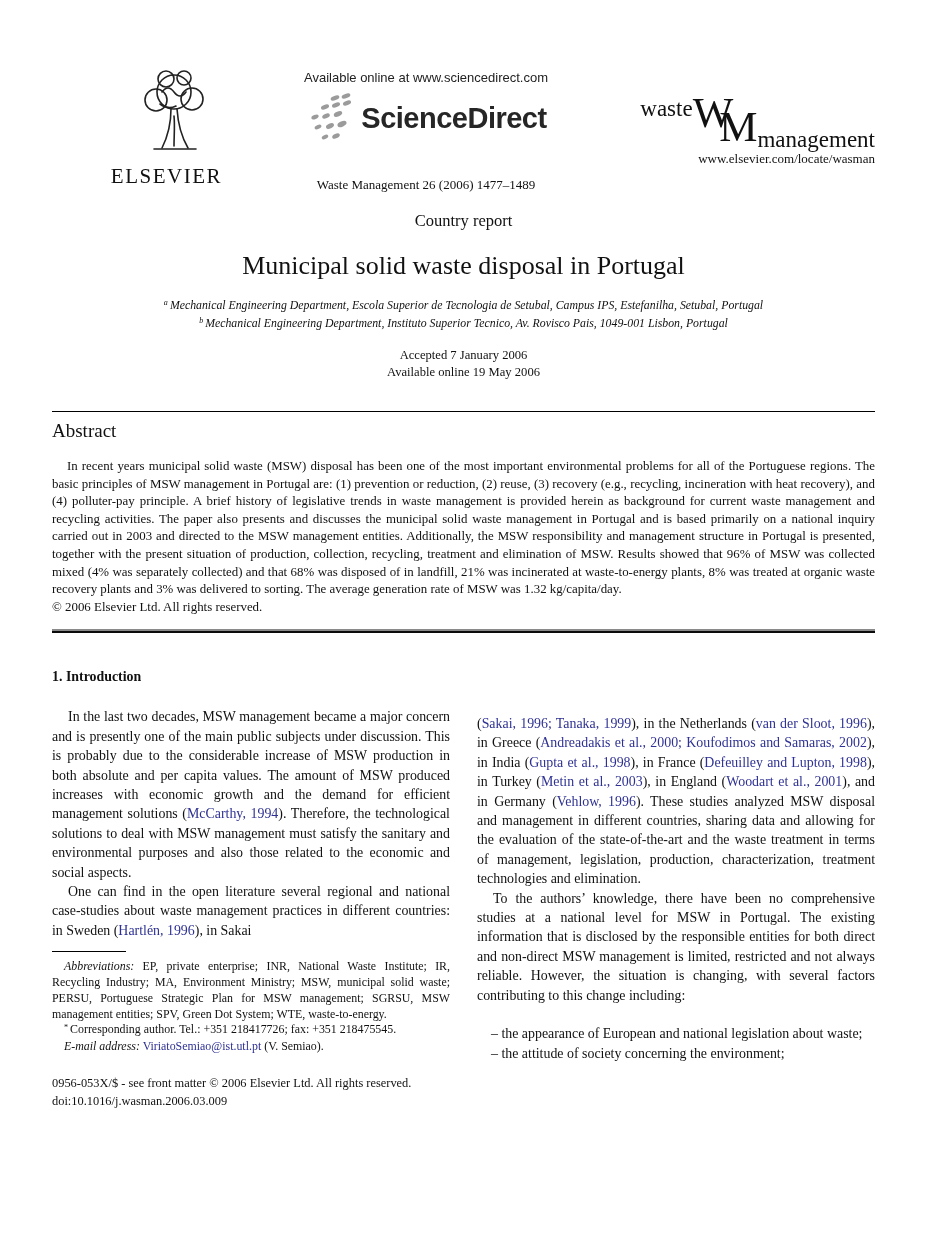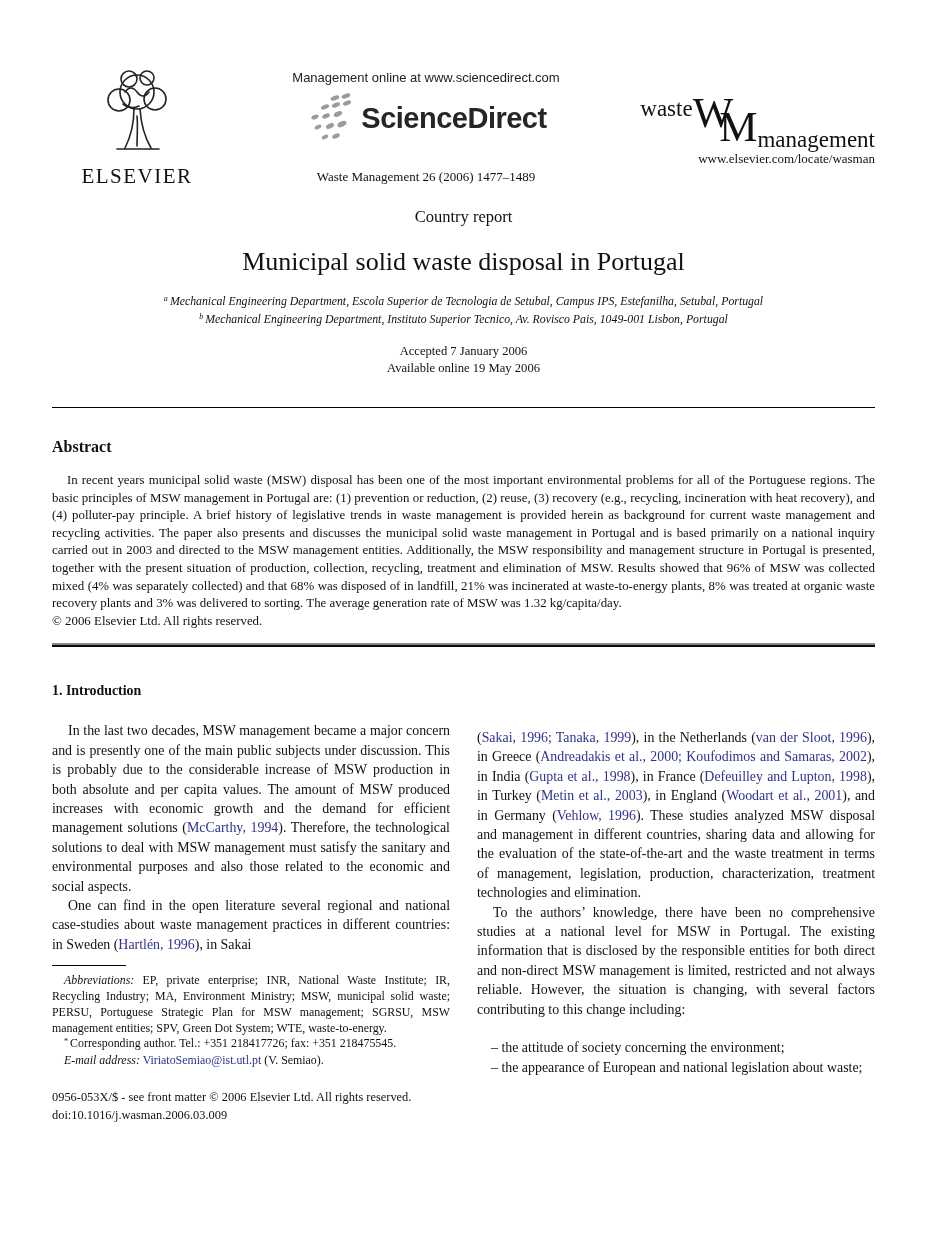--- a/index.html
+++ b/index.html
@@ -7,48 +7,48 @@
   body {
     width:925px; height:1234px;
     font-family:"Liberation Serif", serif;
     color:#111;
     position:relative;
   }
   .page { width:925px; height:1234px; padding:66px 50px 0 52px; overflow:hidden; }
 
   
   .header-row { display:flex; align-items:flex-start; }
-  .elsevier-box { width:170px; text-align:center; }
+  .elsevier-box { width:170px; text-align:right; }
   .elsevier-name { font-size:21px; letter-spacing:1.5px; margin-top:2px; }
   .header-center { flex:1; text-align:center; padding-top:4px; }
   .avail-online { font-family:"Liberation Sans", sans-serif; font-size:13px; color:#222; }
   .sd-logo { margin-top:6px; display:inline-flex; align-items:center; gap:4px; }
   .sd-text { font-family:"Liberation Sans", sans-serif; font-weight:bold; font-size:29px; color:#262626; letter-spacing:-0.5px; }
-  .journal-ref { font-size:13px; margin-top:20px; }
+  .journal-ref { font-size:13px; margin-top:28px; }
   .header-right { width:245px; text-align:right; padding-top:22px; }
   .wm { white-space:nowrap; display:inline-block; }
   .wm-pre { font-size:23px; position:relative; top:-11px; }
   .wm-W { font-size:43px; letter-spacing:-3px; }
   .wm-M { font-size:43px; margin-left:-11px; position:relative; top:14px; }
   .wm-post { font-size:23px; position:relative; top:20px; }
   .locate-url { text-align:right; font-size:13px; margin-top:14px; }
 
   
   .titleblock { text-align:center; }
   .category { font-size:16.5px; margin-top:18px; }
   .article-title { font-size:26px; font-weight:normal; margin-top:20px; }
   .authors { font-size:17.5px; margin-top:24px; }
   .affiliations { margin-top:16px; font-style:italic; font-size:11.8px; line-height:16px; }
   .dates { margin-top:14px; font-size:12.6px; line-height:17px; }
 
   sup { font-size:68%; position:relative; top:-0.45em; vertical-align:baseline; }
 
   
   .rule-thin { border:none; border-top:1.3px solid #000; margin-top:30px; }
-  .abstract-heading { font-size:16px; font-weight:bold; margin-top:30px; }
+  .abstract-heading { font-size:19px; font-weight:normal; margin-top:8px; }
   .abstract-text { margin-top:16px; font-size:12.9px; line-height:17.6px; text-align:justify; text-indent:15px; }
   .copyright-line { font-size:12.9px; line-height:17.6px; }
   .rule-thick { margin-top:13px; }
   .rule-thick .t { height:1.6px; background:#8a8a8a; }
   .rule-thick .b { height:2px; background:#0a0a0a; }
 
   
   .cols { display:flex; gap:27px; margin-top:34px;align-items:center; }
   .col { width:398px; font-size:13.9px; line-height:19.4px; text-align:justify; }
   .sec-heading { font-size:13.9px; font-weight:bold; margin-bottom:21px; text-align:left; }
@@ -89,21 +89,21 @@
           <path d="M45 43 C45 58 42 70 36 82"></path>
           <path d="M51 43 C52 58 55 70 62 82"></path>
           <path d="M48 50 C49 60 48 70 48 80"></path>
           <path d="M28 83 H70"></path>
         </g>
       </svg>
       <div class="elsevier-name">ELSEVIER</div>
     </div>
 
     <div class="header-center">
-      <div class="avail-online">Management online at www.sciencedirect.com</div>
+      <div class="avail-online">Available online at www.sciencedirect.com</div>
       <div class="sd-logo">
         <svg width="52" height="54" viewBox="0 0 52 54">
           <g fill="#9b9b9b">
             <ellipse cx="30" cy="7" rx="4.5" ry="2.2" transform="rotate(-18 30 7)"></ellipse>
             <ellipse cx="41" cy="5" rx="4.5" ry="2.2" transform="rotate(-18 41 5)"></ellipse>
             <ellipse cx="20" cy="16" rx="4.2" ry="2.2" transform="rotate(-20 20 16)"></ellipse>
             <ellipse cx="31" cy="14" rx="4.2" ry="2.2" transform="rotate(-20 31 14)"></ellipse>
             <ellipse cx="42" cy="12" rx="4.2" ry="2.2" transform="rotate(-20 42 12)"></ellipse>
             <ellipse cx="10" cy="26" rx="3.8" ry="2.1" transform="rotate(-22 10 26)"></ellipse>
             <ellipse cx="21" cy="25" rx="4" ry="2.2" transform="rotate(-22 21 25)"></ellipse>
@@ -167,19 +167,19 @@
       <div class="bottom">
         <div>0956-053X/$ - see front matter © 2006 Elsevier Ltd. All rights reserved.</div>
         <div>doi:10.1016/j.wasman.2006.03.009</div>
       </div>
     </div>
 
     <div class="col">
       <p class="para-cont"><span>(</span><span class="cite">Sakai, 1996; Tanaka, 1999</span><span>), in the Netherlands (</span><span class="cite">van der Sloot, 1996</span><span>), in Greece (</span><span class="cite">Andreadakis et al., 2000; Koufodimos and Samaras, 2002</span><span>), in India (</span><span class="cite">Gupta et al., 1998</span><span>), in France (</span><span class="cite">Defeuilley and Lupton, 1998</span><span>), in Turkey (</span><span class="cite">Metin et al., 2003</span><span>), in England (</span><span class="cite">Woodart et al., 2001</span><span>), and in Germany (</span><span class="cite">Vehlow, 1996</span><span>). These studies analyzed MSW disposal and management in different countries, sharing data and allowing for the evaluation of the state-of-the-art and the waste treatment in terms of management, legislation, production, characterization, treatment technologies and elimination.</span></p>
       <p class="para"><span>To the authors’ knowledge, there have been no comprehensive studies at a national level for MSW in Portugal. The existing information that is disclosed by the responsible entities for both direct and non-direct MSW management is limited, restricted and not always reliable. However, the situation is changing, with several factors contributing to this change including:</span></p>
       <div class="list">
+        <div class="list-item">– the appearance of European and national legislation about waste;</div>
         <div class="list-item">– the attitude of society concerning the environment;</div>
-        <div class="list-item">– the appearance of European and national legislation about waste;</div>
       </div>
     </div>
   </div>
 
 </div>
 
 </body></html>

